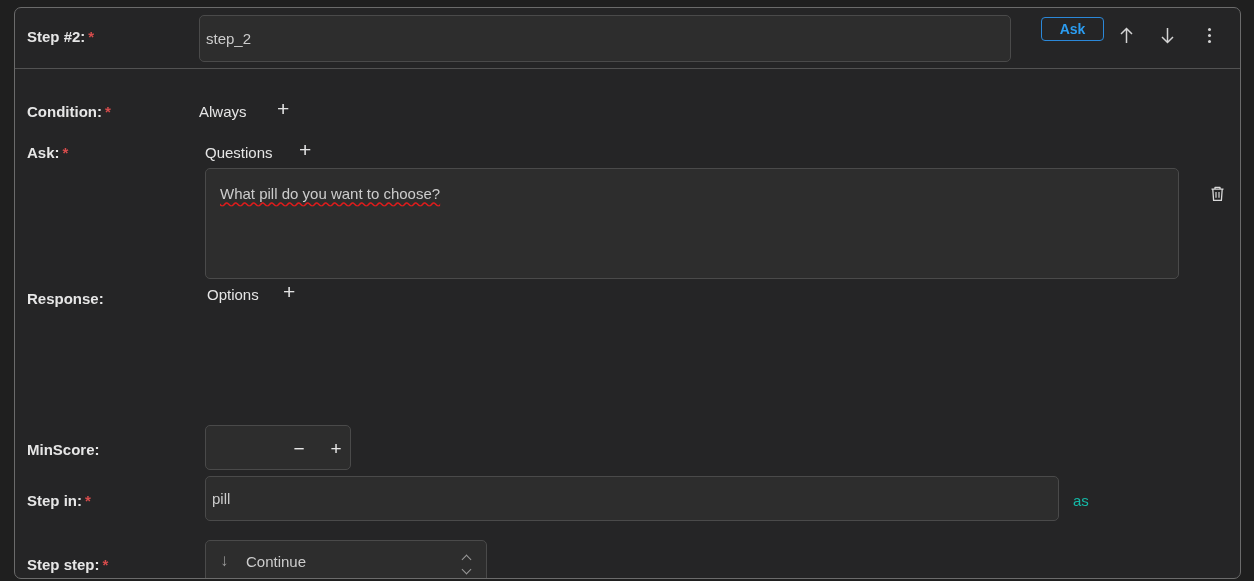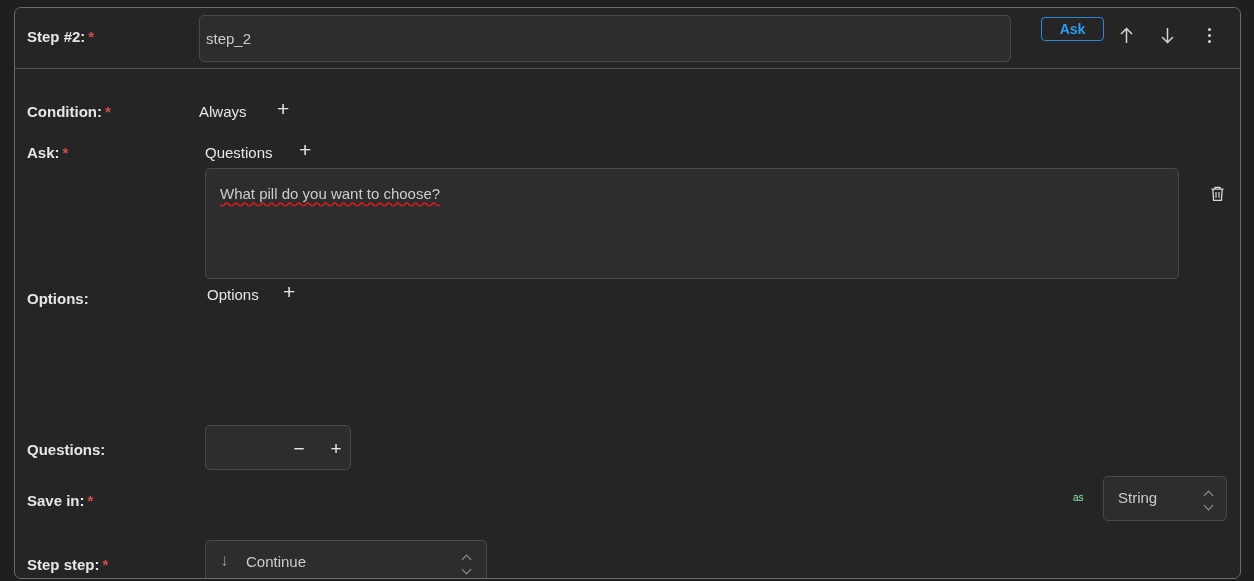--- a/index.html
+++ b/index.html
@@ -202,21 +202,21 @@
   
   #label-saveIn { top: 416px; }
   #save-in-input {
     position: absolute;
     left: 190px; top: 400px;
     width: 854px; height: 45px;
   }
   #as-text {
     position: absolute;
     left: 1058px; top: 416px;
-    color: #86efac; font-size: 10px;
+    color: #14b8a6; font-size: 15px;
   }
   .select-box {
     position: absolute;
     background: #2d2d2d;
     border: 1px solid #4a4a4a;
     border-radius: 5px;
     color: #cccccc;
     font-size: 15px;
     cursor: pointer;
   }
@@ -306,47 +306,41 @@
     <div id="question-textarea-display"><span class="misspell">What pill do you want to choose?</span></div>
 
     <button class="trash-btn" id="question-delete-button">
       <svg width="17" height="18" viewBox="0 0 17 18" aria-hidden="true">
         <path d="M2.5 4.2 H14.5 M6 4.2 V2.4 H11 V4.2 M3.8 4.2 L4.6 15.4 H12.4 L13.2 4.2" fill="none" stroke="#d9d9d9" stroke-width="1.3" stroke-linejoin="round"></path>
         <path d="M7 7 V12.8 M10 7 V12.8" fill="none" stroke="#d9d9d9" stroke-width="1.2"></path>
       </svg>
     </button>
 
     <div class="label row-label" id="label-response">
-      <span>Options:</span>
+      <span>Response:</span>
     </div>
     <div class="sub-label" id="options-heading">Options</div>
     <button class="plus-btn" id="option-add-button">+</button>
 
 
 
     <div class="label row-label" id="label-minscore">
-      <span>Questions:</span>
+      <span>MinScore:</span>
     </div>
     <div id="minscore-stepper">
       <input id="minscore-input" value="" style="">
       <button class="stepper-btn" id="minscore-decrement-button">−</button>
       <button class="stepper-btn" id="minscore-increment-button">+</button>
     </div>
 
     <div class="label row-label" id="label-saveIn">
-      <span>Save in:</span><span class="req">*</span>
-    </div>
+      <span>Step in:</span><span class="req">*</span>
+    </div>
+    <input id="save-in-input" class="text-input" value="pill" style="">
     <div id="as-text">as</div>
-    <div class="select-box" id="save-type-select">
-      <span class="sel-text">String</span>
-      <span class="chev-updown">
-          <i class="up"></i>
-          <i class="down"></i>
-        </span>
-    </div>
 
     <div class="label row-label" id="label-nextStep">
       <span>Step step:</span><span class="req">*</span>
     </div>
     <div class="select-box" id="next-step-select">
       <span id="next-step-arrow-icon">↓</span>
       <span class="sel-text">Continue</span>
       <span class="chev-updown">
           <i class="up"></i>
           <i class="down"></i>

